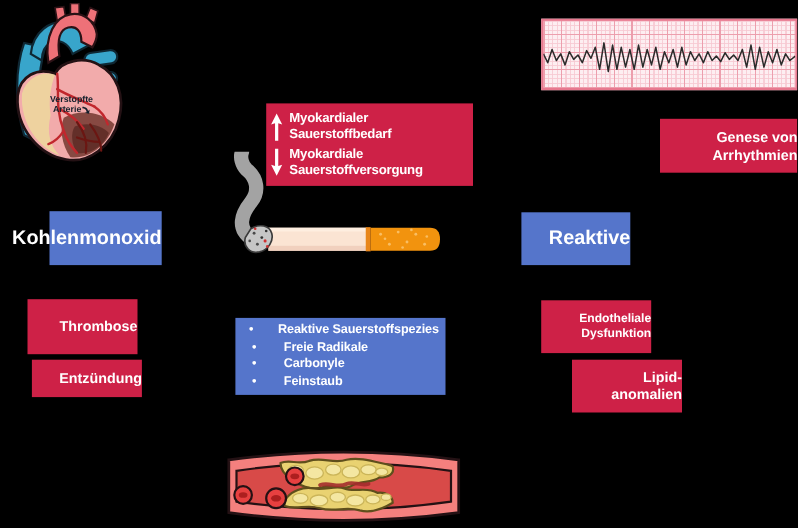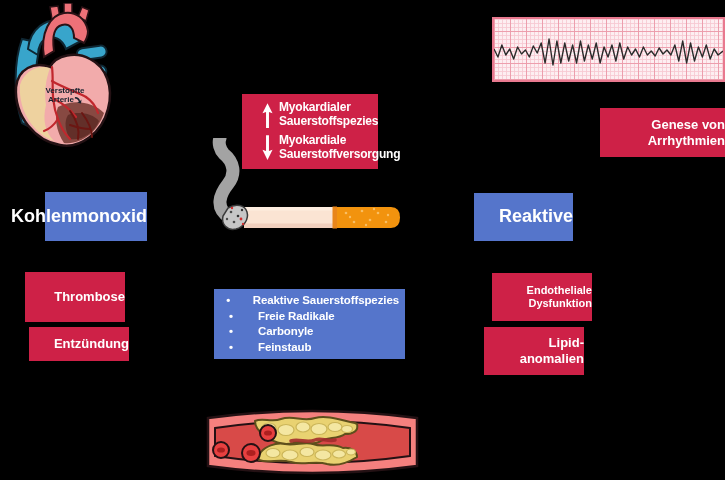--- a/index.html
+++ b/index.html
@@ -11,24 +11,24 @@
   .box{
     position:absolute;display:flex;flex-direction:column;
     align-items:flex-end;justify-content:center;
     color:#fff;font-weight:bold;text-align:center;line-height:1.22;
   }
   .red-box{background:#ce2147;}
   .blue-box{background:#5575cb;}
   .fs12{font-size:11px;} .fs125{font-size:18px;} .fs13{font-size:13px;}
   
   #myokard-box{
-    position:absolute;left:242px;top:94px;width:136px;height:75px;
+    position:absolute;left:242px;top:94px;width:188px;height:75px;
     background:#ce2147;color:#fff;font-weight:bold;font-size:12px;line-height:1.15;
     display:flex;flex-direction:column;justify-content:center;gap:5px;
-    padding:0 20px;box-sizing:border-box;letter-spacing:-0.2px;
+    padding:0 4px;box-sizing:border-box;letter-spacing:-0.2px;
   }
   .myo-row{display:flex;align-items:center;gap:6px;}
   .myo-arrow{flex:0 0 11px;display:flex;align-items:center;}
   
   #constituents-box{
     position:absolute;left:214px;top:289px;width:191px;height:70px;
     background:#5575cb;color:#fff;font-weight:bold;font-size:11.5px;line-height:1.0;
     display:flex;flex-direction:column;justify-content:center;gap:4px;
     padding:4px 6px;box-sizing:border-box;letter-spacing:-0.1px;
   }
@@ -119,21 +119,21 @@
 
   <div id="myokard-box">
     <div class="myo-row">
       <span class="myo-arrow">
         <svg width="11" height="27" viewBox="0 0 12 27">
           <path d="M6,0 L11.5,11 L7.6,9.8 L7.6,27 L4.4,27 L4.4,9.8 L0.5,11 Z" fill="#fff"></path>
         </svg>
       </span>
       <span>
         <span class="nowrap">Myokardialer</span><br>
-        <span class="nowrap">Sauerstoffspezies</span>
+        <span class="nowrap">Sauerstoffbedarf</span>
       </span>
     </div>
     <div class="myo-row">
       <span class="myo-arrow">
         <svg width="11" height="27" viewBox="0 0 12 27">
           <path d="M6,27 L11.5,16 L7.6,17.2 L7.6,0 L4.4,0 L4.4,17.2 L0.5,16 Z" fill="#fff"></path>
         </svg>
       </span>
       <span>
         <span class="nowrap">Myokardiale</span><br>
@@ -211,21 +211,21 @@
       <span class="bullet-dot">•</span>
       <span class="bullet-text">Feinstaub</span>
     </div>
   </div>
 
   <div class="box red-box fs12" style="left:492px;top:273px;width:100px;height:48px">
     <span>Endotheliale</span>
     <span>Dysfunktion</span>
   </div>
 
-  <div class="box red-box fs13" style="left:484px;top:327px;width:100px;height:48px">
+  <div class="box red-box fs13" style="left:520px;top:327px;width:100px;height:48px">
     <span>Lipid-</span>
     <span>anomalien</span>
   </div>
 
   <svg class="abs" style="left:205px;top:400px" width="215" height="78" viewBox="0 0 215 78">
 
     <path d="M3,18 Q107,4 212,18 L212,66 Q107,80 3,66 Z" fill="#f5807e" stroke="#241114" stroke-width="2.5"></path>
 
     <path d="M10,28 Q107,14 205,28 L205,56 Q107,70 10,56 Z" fill="#d84a48" stroke="#241114" stroke-width="2"></path>
 

